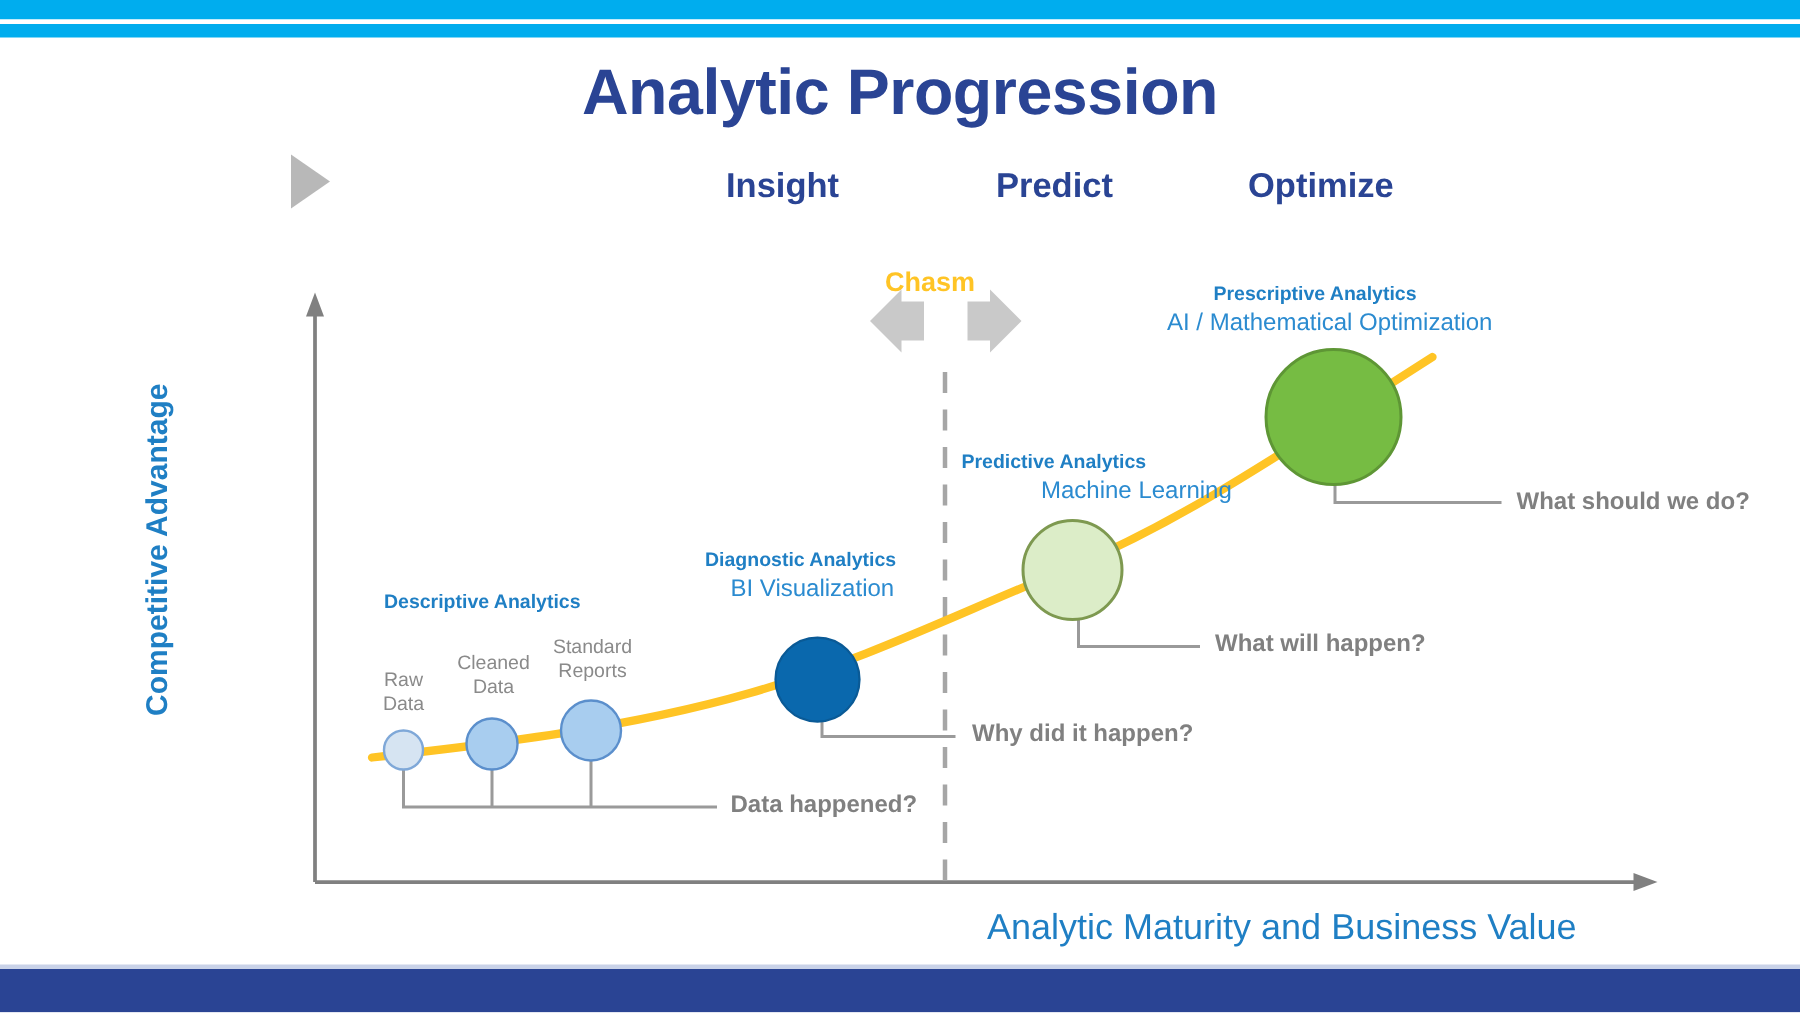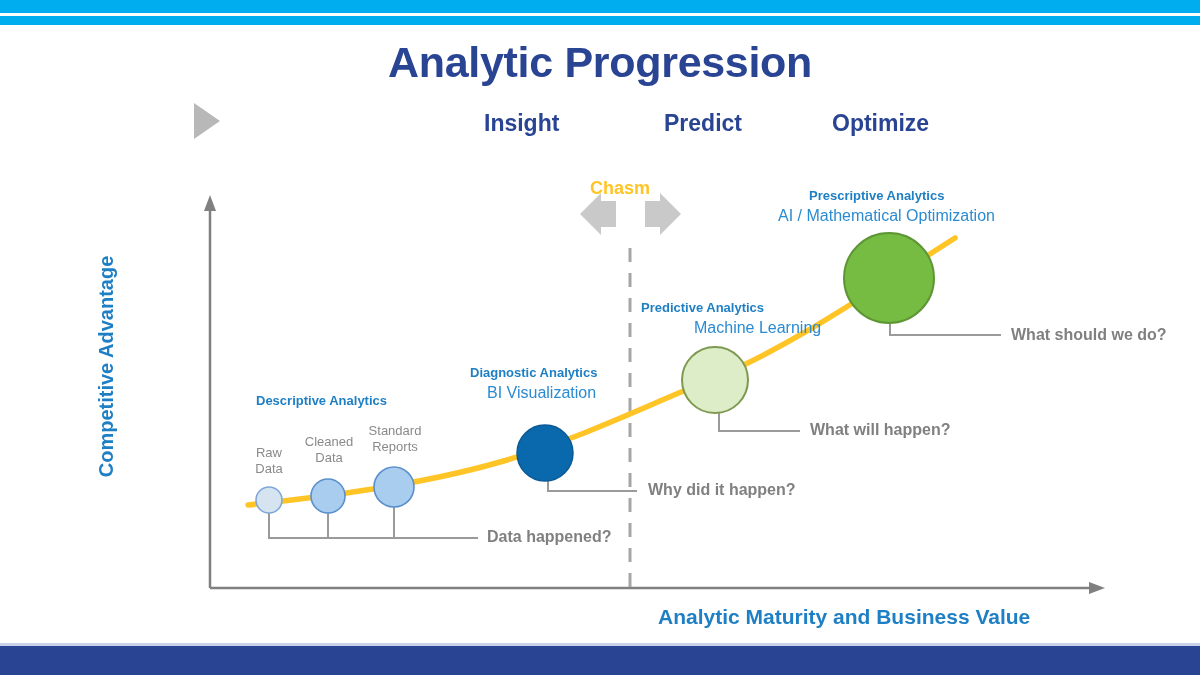--- a/index.html
+++ b/index.html
@@ -101,22 +101,22 @@
     transform: rotate(-90deg);
     transform-origin: center center;
     font-size: 20px;
     font-weight: bold;
     color: #1F7FC4;
     white-space: nowrap;
   }
   .axis-label-x {
     position: absolute;
     left: 658px; top: 605px;
-    font-size: 21px;
-    font-weight: bold;
+    font-size: 24px;
+    font-weight: normal;
     color: #1F7FC4;
     white-space: nowrap;
   }
 
   .stage-title {
     position: absolute;
     font-size: 13px;
     font-weight: bold;
     color: #1F7FC4;
     white-space: nowrap;

